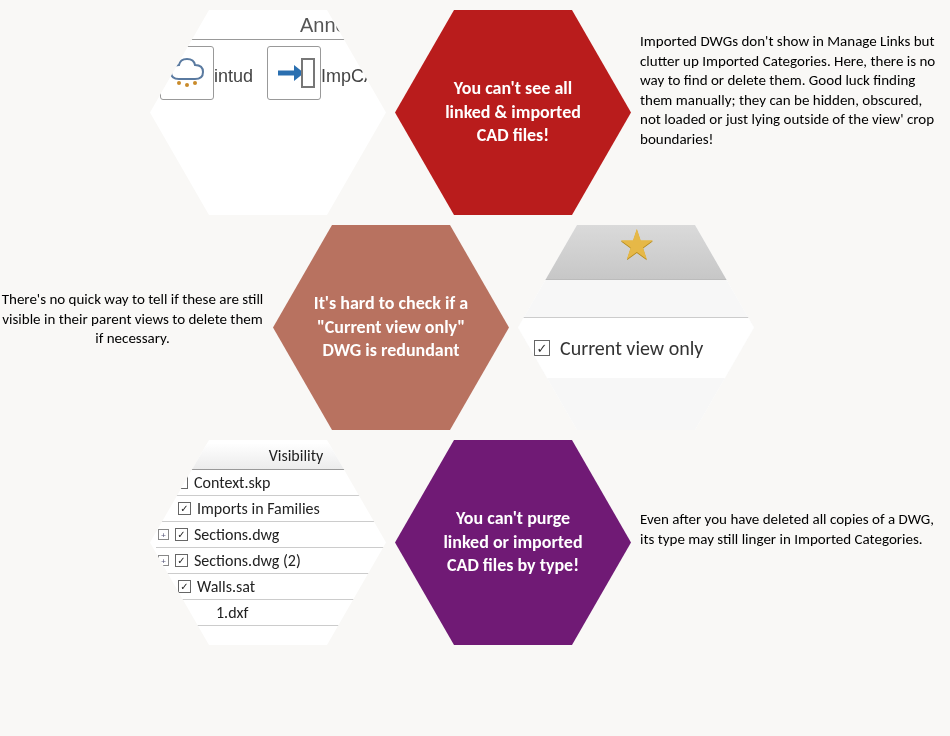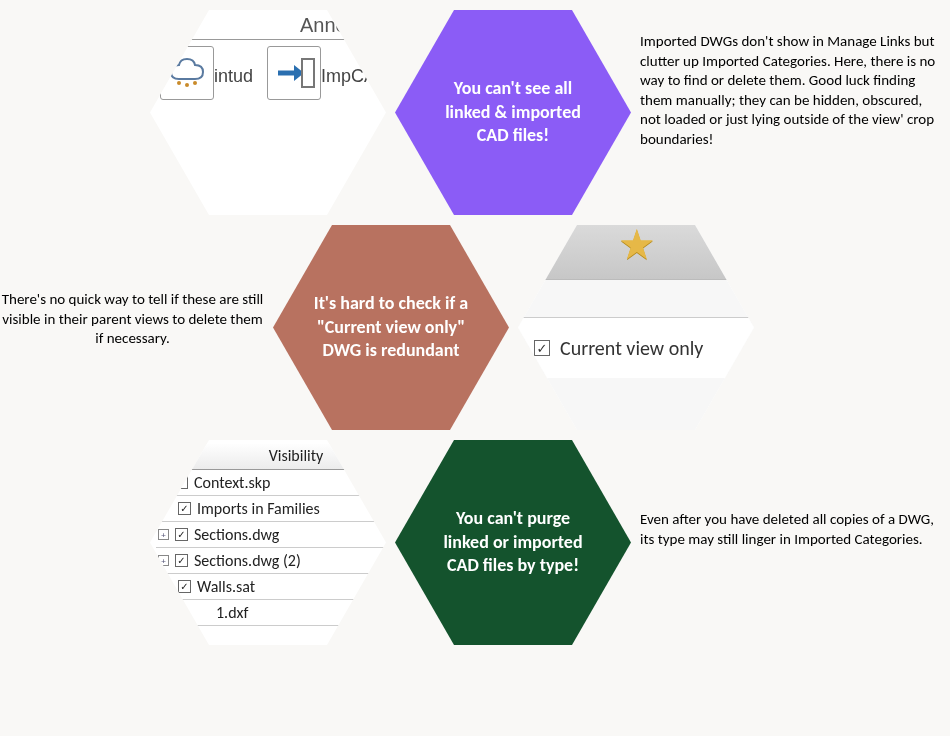--- a/index.html
+++ b/index.html
@@ -37,27 +37,27 @@
     overflow: hidden;
   }
   .side-text {
     position: absolute;
     font-size: 15px;
     line-height: 1.3;
     color: #000000;
   }
   
   #hx-toolbar { left: 150px; top: 10px; width: 236px; height: 205px; background:#fff; }
-  #hx-orange { left: 395px; top: 10px; width: 236px; height: 205px; background:#8b5cf6; }
+  #hx-orange { left: 395px; top: 10px; width: 236px; height: 205px; background:#b91c1c; }
   
   #hx-brown { left: 273px; top: 225px; width: 236px; height: 205px; background:#b87260; }
   #hx-cvo   { left: 518px; top: 225px; width: 236px; height: 205px; background:#fff; }
   
   #hx-list  { left: 150px; top: 440px; width: 236px; height: 205px; background:#fff; }
-  #hx-mauve { left: 395px; top: 440px; width: 236px; height: 205px; background:#14532d; }
+  #hx-mauve { left: 395px; top: 440px; width: 236px; height: 205px; background:#701a75; }
   
   #txt-right1 { left: 640px; top: 32px; width: 300px; }
   #txt-left2  { left: 0px;   top: 290px; width: 265px; text-align:center; }
   #txt-right3 { left: 640px; top: 510px; width: 300px; }
 
   
 
   
   .toolbar {
     position:absolute; inset:0; padding:4px 6px; text-align:right;

